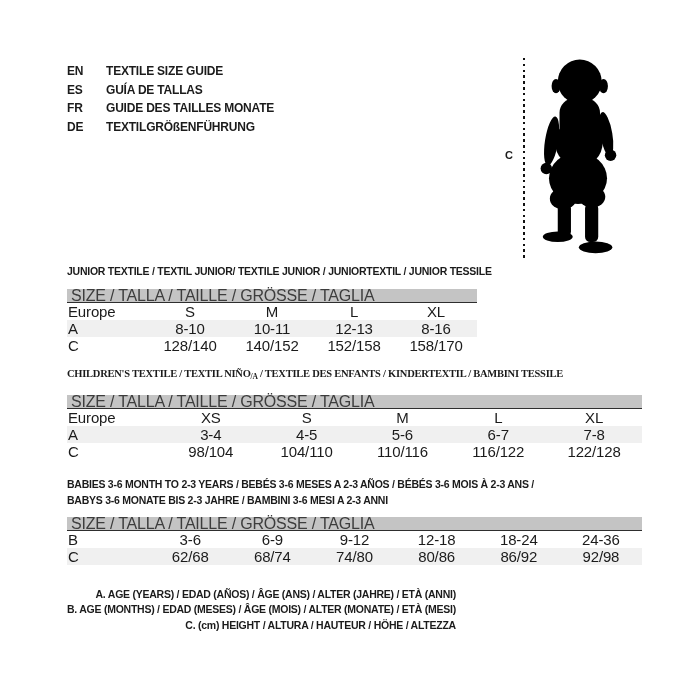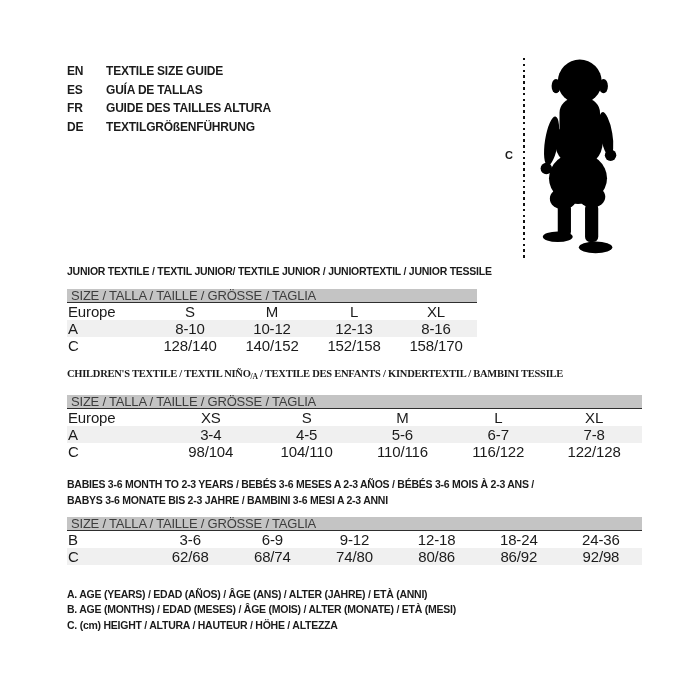--- a/index.html
+++ b/index.html
@@ -24,47 +24,47 @@
   .sec1{top:265px;width:410px;}
   .sec2{top:368px;width:575px;}
   .sec3{top:476px;width:575px;}
   .sec-title{font-size:10.5px;font-weight:bold;white-space:nowrap;letter-spacing:-0.25px;}
   .sec1 .sec-title{margin-bottom:12px;}
   .sec2 .sec-title{margin-bottom:14px;font-family:Liberation Serif, serif;}
   .sec3 .sec-title{line-height:16px;margin-bottom:9px;}
   .subscript{font-size:7.5px;vertical-align:-2px;}
   .size-bar{
     height:13px;line-height:13px;background:#c4c4c4;color:#3d3d3d;
-    font-size:13px;padding-left:4px;border-bottom:1px solid #2e2e2e;letter-spacing:-0.2px;
+    font-size:16px;padding-left:4px;border-bottom:1px solid #2e2e2e;letter-spacing:-0.2px;
   }
   .size-table{width:100%;border-collapse:collapse;table-layout:fixed;font-size:15px;color:#1b1b1b;}
   .size-table td{height:15px;padding:0;text-align:center;letter-spacing:-0.15px;}
   .size-table td.rowlabel{text-align:left;padding-left:1px;}
   .size-table tr.shaded{background:#f0f0f0;}
   col.c-label{width:51px;}
   
-  .legend{position:absolute;left:67px;top:587px;font-size:10.5px;font-weight:bold;line-height:15.3px;letter-spacing:-0.25px;}
+  .legend{position:absolute;left:67px;top:587px;font-size:10.5px;font-weight:bold;line-height:15.3px;letter-spacing:-0.25px;text-align:right;}
 </style>
 </head>
 <body>
 
 <div class="page">
 
   <div class="lang-block">
     <div class="lang-row">
       <span class="lang-code">EN</span>
       <span class="lang-label">TEXTILE SIZE GUIDE</span>
     </div>
     <div class="lang-row">
       <span class="lang-code">ES</span>
       <span class="lang-label">GUÍA DE TALLAS</span>
     </div>
     <div class="lang-row">
       <span class="lang-code">FR</span>
-      <span class="lang-label">GUIDE DES TAILLES ALTURA</span>
+      <span class="lang-label">GUIDE DES TAILLES MONATE</span>
     </div>
     <div class="lang-row">
       <span class="lang-code">DE</span>
       <span class="lang-label">TEXTILGRÖßENFÜHRUNG</span>
     </div>
   </div>
 
   <div class="figure">
     <span class="c-label">C</span>
     <div class="dash"></div>
@@ -102,21 +102,21 @@
           <tr>
             <td class="rowlabel">Europe</td>
             <td>S</td>
             <td>M</td>
             <td>L</td>
             <td>XL</td>
           </tr>
           <tr class="shaded">
             <td class="rowlabel">A</td>
             <td>8-10</td>
-            <td>10-12</td>
+            <td>10-11</td>
             <td>12-13</td>
             <td>8-16</td>
           </tr>
           <tr>
             <td class="rowlabel">C</td>
             <td>128/140</td>
             <td>140/152</td>
             <td>152/158</td>
             <td>158/170</td>
           </tr>

